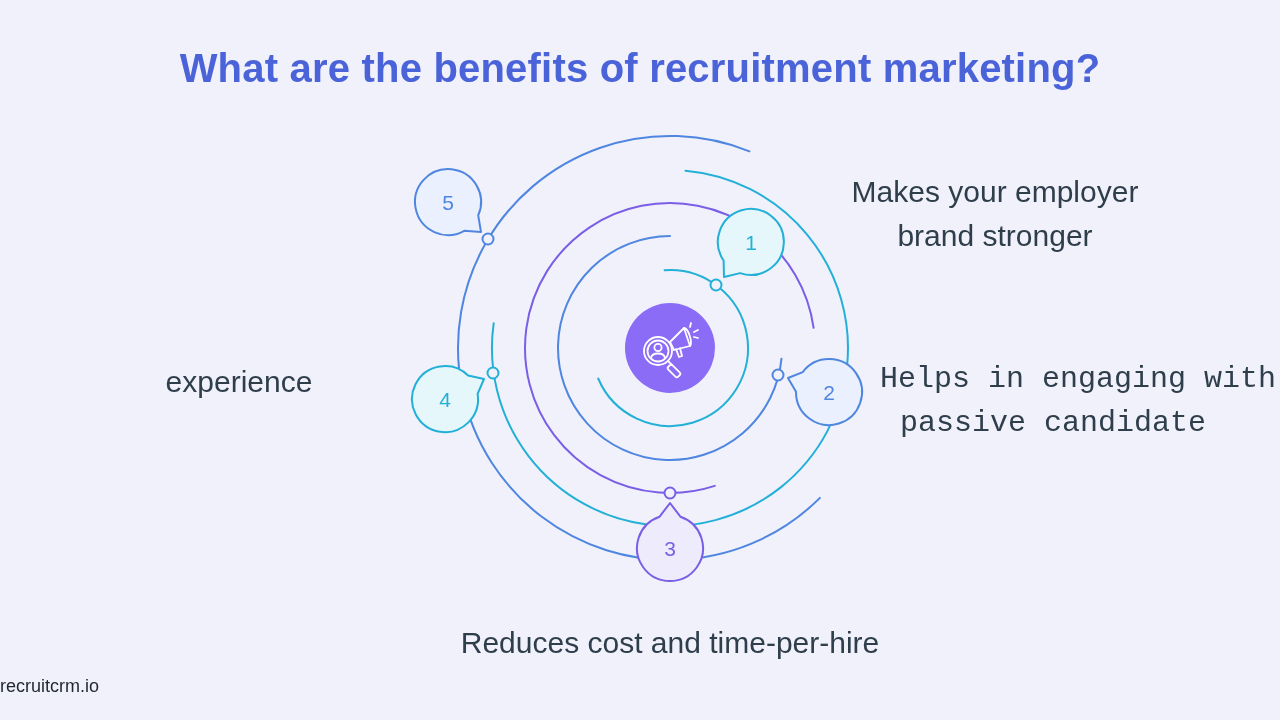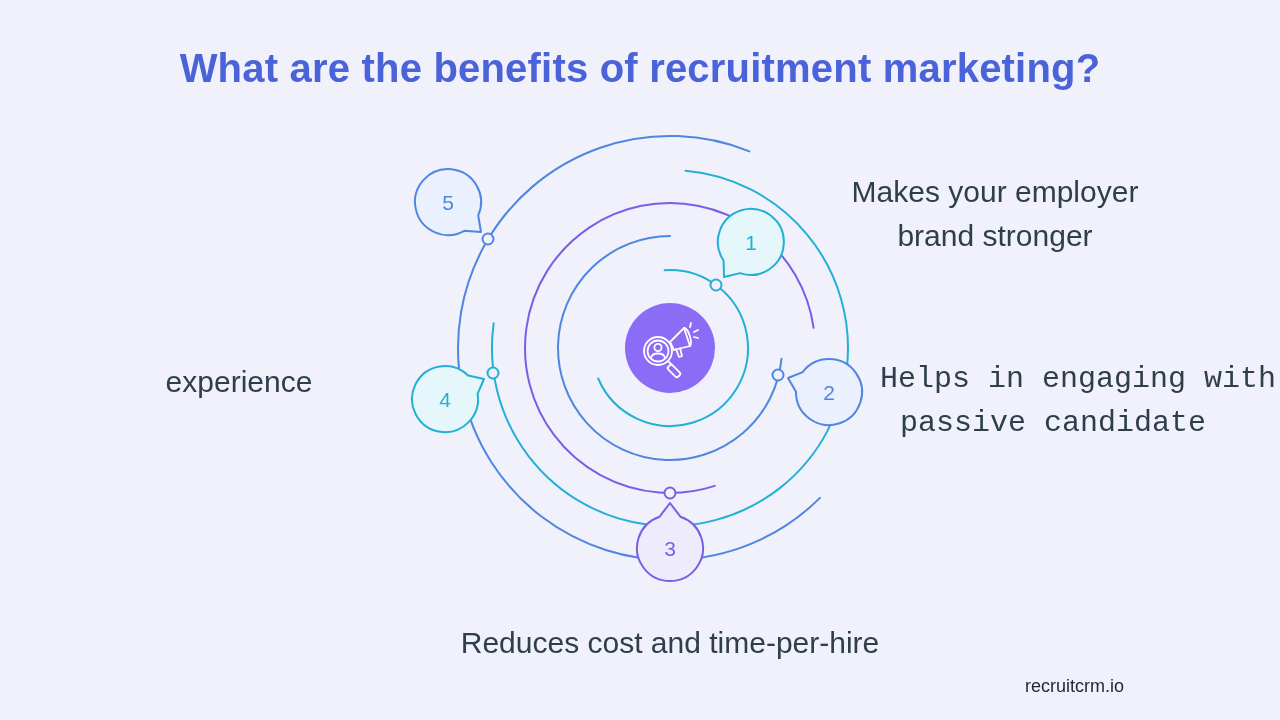--- a/index.html
+++ b/index.html
@@ -13,21 +13,21 @@
     position: absolute; left: 0; top: 46px; width: 1280px;
     text-align: center; font-size: 40px; font-weight: bold;
     color: #4a63d8; letter-spacing: 0.2px; margin: 0;
   }
   .label {
     position: absolute; font-size: 30px; line-height: 44px;
     color: #2f3e4b; text-align: center; white-space: nowrap;
   }
   .footer {
     position: absolute; left: 0; width: 1124px; top: 676px;
-    text-align: right; font-size: 18px; color: #1e2630;
+    text-align: left; font-size: 18px; color: #1e2630;
   }
   svg#diagram { position: absolute; left: 0; top: 0; }
   .bubble-num {
     font-family: "Liberation Sans", "DejaVu Sans", sans-serif;
     font-size: 21px;
   }
 </style>
 </head>
 <body>
 

